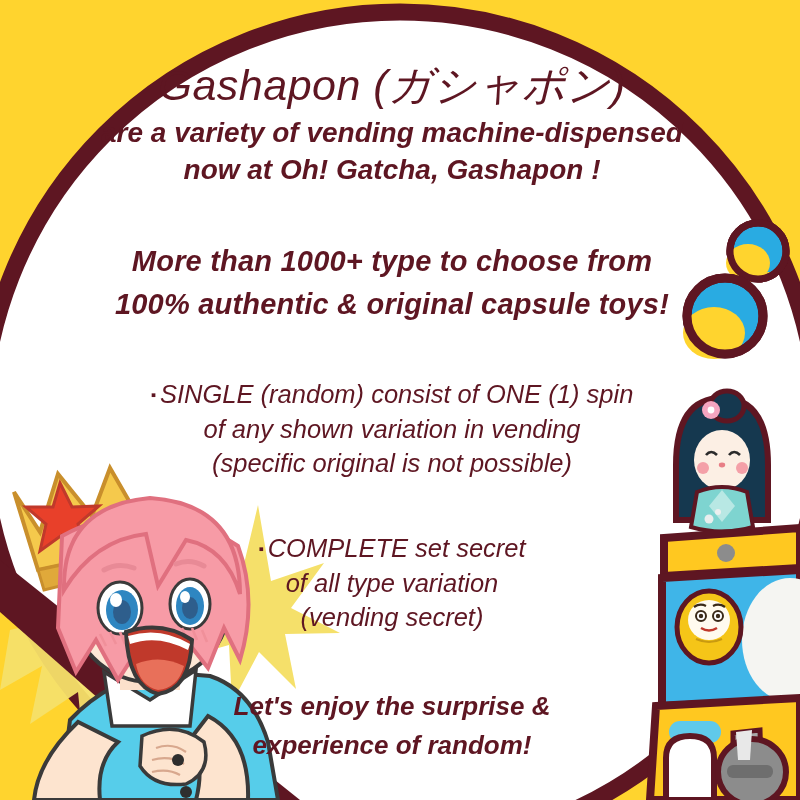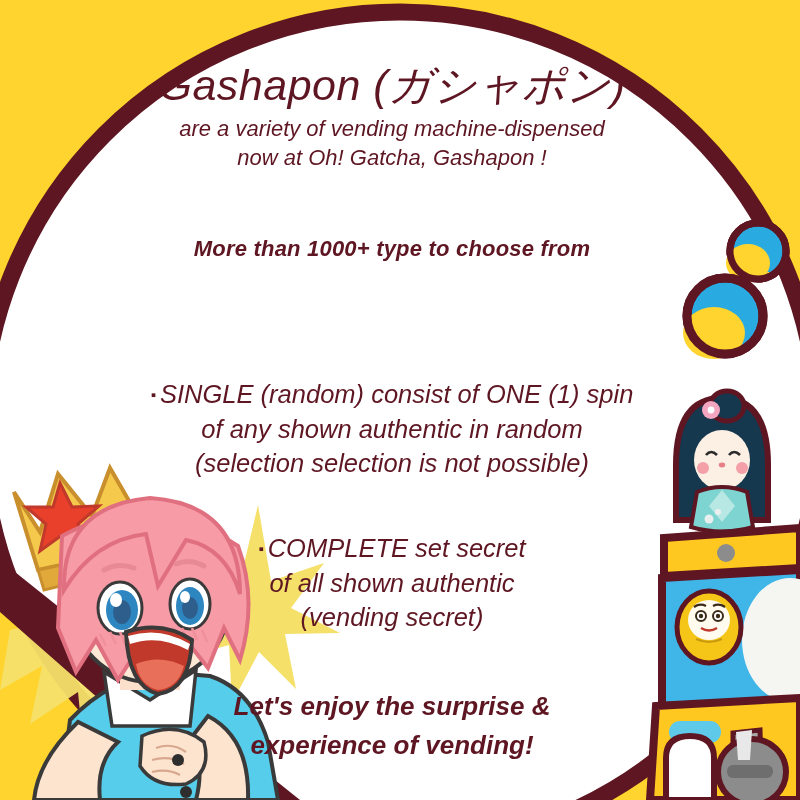--- a/index.html
+++ b/index.html
@@ -45,28 +45,28 @@
   }
 
   .title {
     top: 58px;
     font-size: 43px;
     letter-spacing: 0.5px;
     font-weight: 400;
   }
   .intro {
     top: 115px;
-    font-size: 22px;
-    font-weight: 400;
+    font-size: 28px;
+    font-weight: 700;
   }
   .intro div { margin-bottom: 1px; }
 
   .headline {
-    top: 235px;
-    font-size: 22px;
+    top: 243px;
+    font-size: 29px;
     font-weight: bold;
     letter-spacing: 0.2px;
   }
   .headline div { margin-bottom: 6px; }
 
   .para {
     font-size: 25.5px;
     font-weight: 400;
   }
   .para.single { top: 378px; }
@@ -240,33 +240,34 @@
 
     <div class="txt title">Gashapon (ガシャポン)</div>
 
     <div class="txt intro">
       <div>are a variety of vending machine-dispensed</div>
       <div>now at Oh! Gatcha, Gashapon !</div>
     </div>
 
     <div class="txt headline">
       <div>More than 1000+ type to choose from</div>
+      <div>100% authentic &amp; original capsule toys!</div>
     </div>
 
     <div class="txt para single">
       <div><span class="bullet">▪</span><span>SINGLE (random) consist of ONE (1) spin</span></div>
-      <div>of any shown authentic in random</div>
-      <div>(selection selection is not possible)</div>
+      <div>of any shown variation in vending</div>
+      <div>(specific original is not possible)</div>
     </div>
 
     <div class="txt para complete">
       <div><span class="bullet">▪</span><span>COMPLETE set secret</span></div>
-      <div>of all shown authentic</div>
+      <div>of all type variation</div>
       <div>(vending secret)</div>
     </div>
 
     <div class="txt closing">
       <div>Let's enjoy the surprise &amp;</div>
-      <div>experience of vending!</div>
+      <div>experience of random!</div>
     </div>
 
   </div>
 </div>
 
 </body></html>

